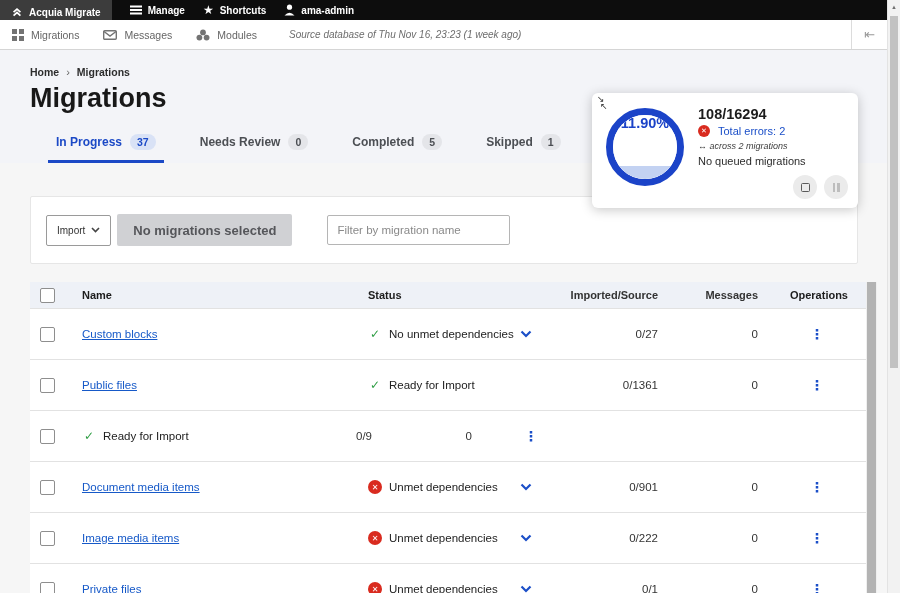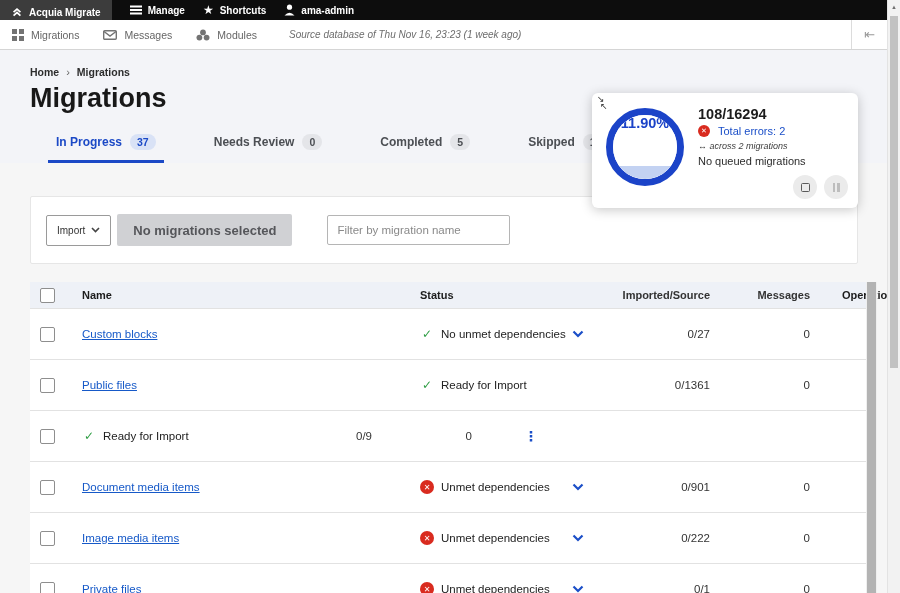--- a/index.html
+++ b/index.html
@@ -21,21 +21,21 @@
   .tool-item { display:flex; align-items:center; gap:7px; margin-right:24px; color:#666; font-size:10.5px; cursor:pointer; }
   .source-note { font-style:italic; color:#6d6d6d; font-size:10px; margin-left:8px; }
   .toolbar-right { margin-left:auto; border-left:1px solid #dcdcdc; align-self:stretch; width:36px; display:flex; align-items:center; justify-content:center; color:#9a9a9a; font-size:13px; cursor:pointer; }
 
   
   .hero { background:#f3f4f8; padding:16px 0 0 30px; flex:0 0 auto; }
   .breadcrumb { display:flex; align-items:center; gap:7px; font-size:10.5px; font-weight:bold; color:#2d2d2d; }
   .crumb-sep { color:#666; font-weight:normal; font-size:11px; }
   .breadcrumb a { color:#2d2d2d; text-decoration:none; }
   .page-title { font-size:27px; font-weight:bold; color:#181818; margin-top:5px; }
-  .tabs { display:flex; gap:42px; margin-top:20px; padding-left:18px; }
+  .tabs { display:flex; gap:28px; margin-top:20px; padding-left:18px; }
   .tab { display:flex; align-items:center; gap:8px; padding:0 8px 10px 8px; border-bottom:3px solid transparent; font-size:12px; font-weight:bold; color:#4c4f54; cursor:pointer; }
   .tab .badge { padding:2px 7px; border-radius:10px; font-size:10.5px; font-weight:bold; background:#e4e5e9; color:#4c4f54; }
   .tab.active { color:#1b49c6; border-bottom-color:#1b49c6; }
   .tab.active .badge { background:#d9e2f6; color:#1b49c6; }
 
   
   .content { flex:1 1 auto; background:#f6f6f6; padding:33px 0 0 30px; }
 
   .filter-panel { width:828px; background:#fff; border:1px solid #e6e6e6; border-radius:2px; height:68px; display:flex; align-items:center; padding:0 15px; }
   .import-btn { height:31px; background:#fff; border:1px solid #9a9a9a; border-radius:2px; padding:0 10px; font-size:10px; color:#333; display:flex; align-items:center; gap:6px; cursor:pointer; font-family:inherit; }
@@ -46,21 +46,21 @@
   
   .mig-table { width:847px; margin-top:18px; position:relative; background:#fff; }
   .t-scroll { position:absolute; right:0; top:0; bottom:0; width:11px; background:#efefef; }
   .t-scroll .thumb { position:absolute; left:1px; right:1px; top:0; height:100%; background:#b3b3b3; }
   .trow, .thead { display:flex; align-items:center; width:836px; }
   .thead { height:26px; background:#eef1f7; font-size:11px; font-weight:bold; color:#1c1c1c; }
   .trow { height:51px; border-top:1px solid #e2e2e2; background:#fff; font-size:11.5px; }
   .trow:first-of-type { border-top:none; }
   .col { flex:0 0 auto; }
   .c-cb { width:52px; padding-left:10px; }
-  .c-name { width:338px; }
+  .c-name { width:286px; }
   .c-status { width:140px; display:flex; align-items:center; gap:7px; }
   .c-chev { width:36px; display:flex; justify-content:center; }
   .c-imp { width:132px; text-align:right; padding-right:18px; color:#333; }
   .c-msg { width:92px; text-align:right; padding-right:10px; color:#333; }
   .c-ops { width:98px; text-align:center; }
   .thead .c-ops { text-align:right; padding-right:18px; }
   .thead .c-imp { padding-right:18px; }
   .checkbox { display:inline-block; width:15px; height:15px; border:1px solid #8e8e8e; border-radius:2px; background:#fff; cursor:pointer; vertical-align:middle; }
   .mig-link { color:#1659c8; font-size:11.5px; text-decoration:underline; cursor:pointer; }
   .sico { width:14px; height:14px; display:inline-flex; align-items:center; justify-content:center; flex:0 0 auto; }

